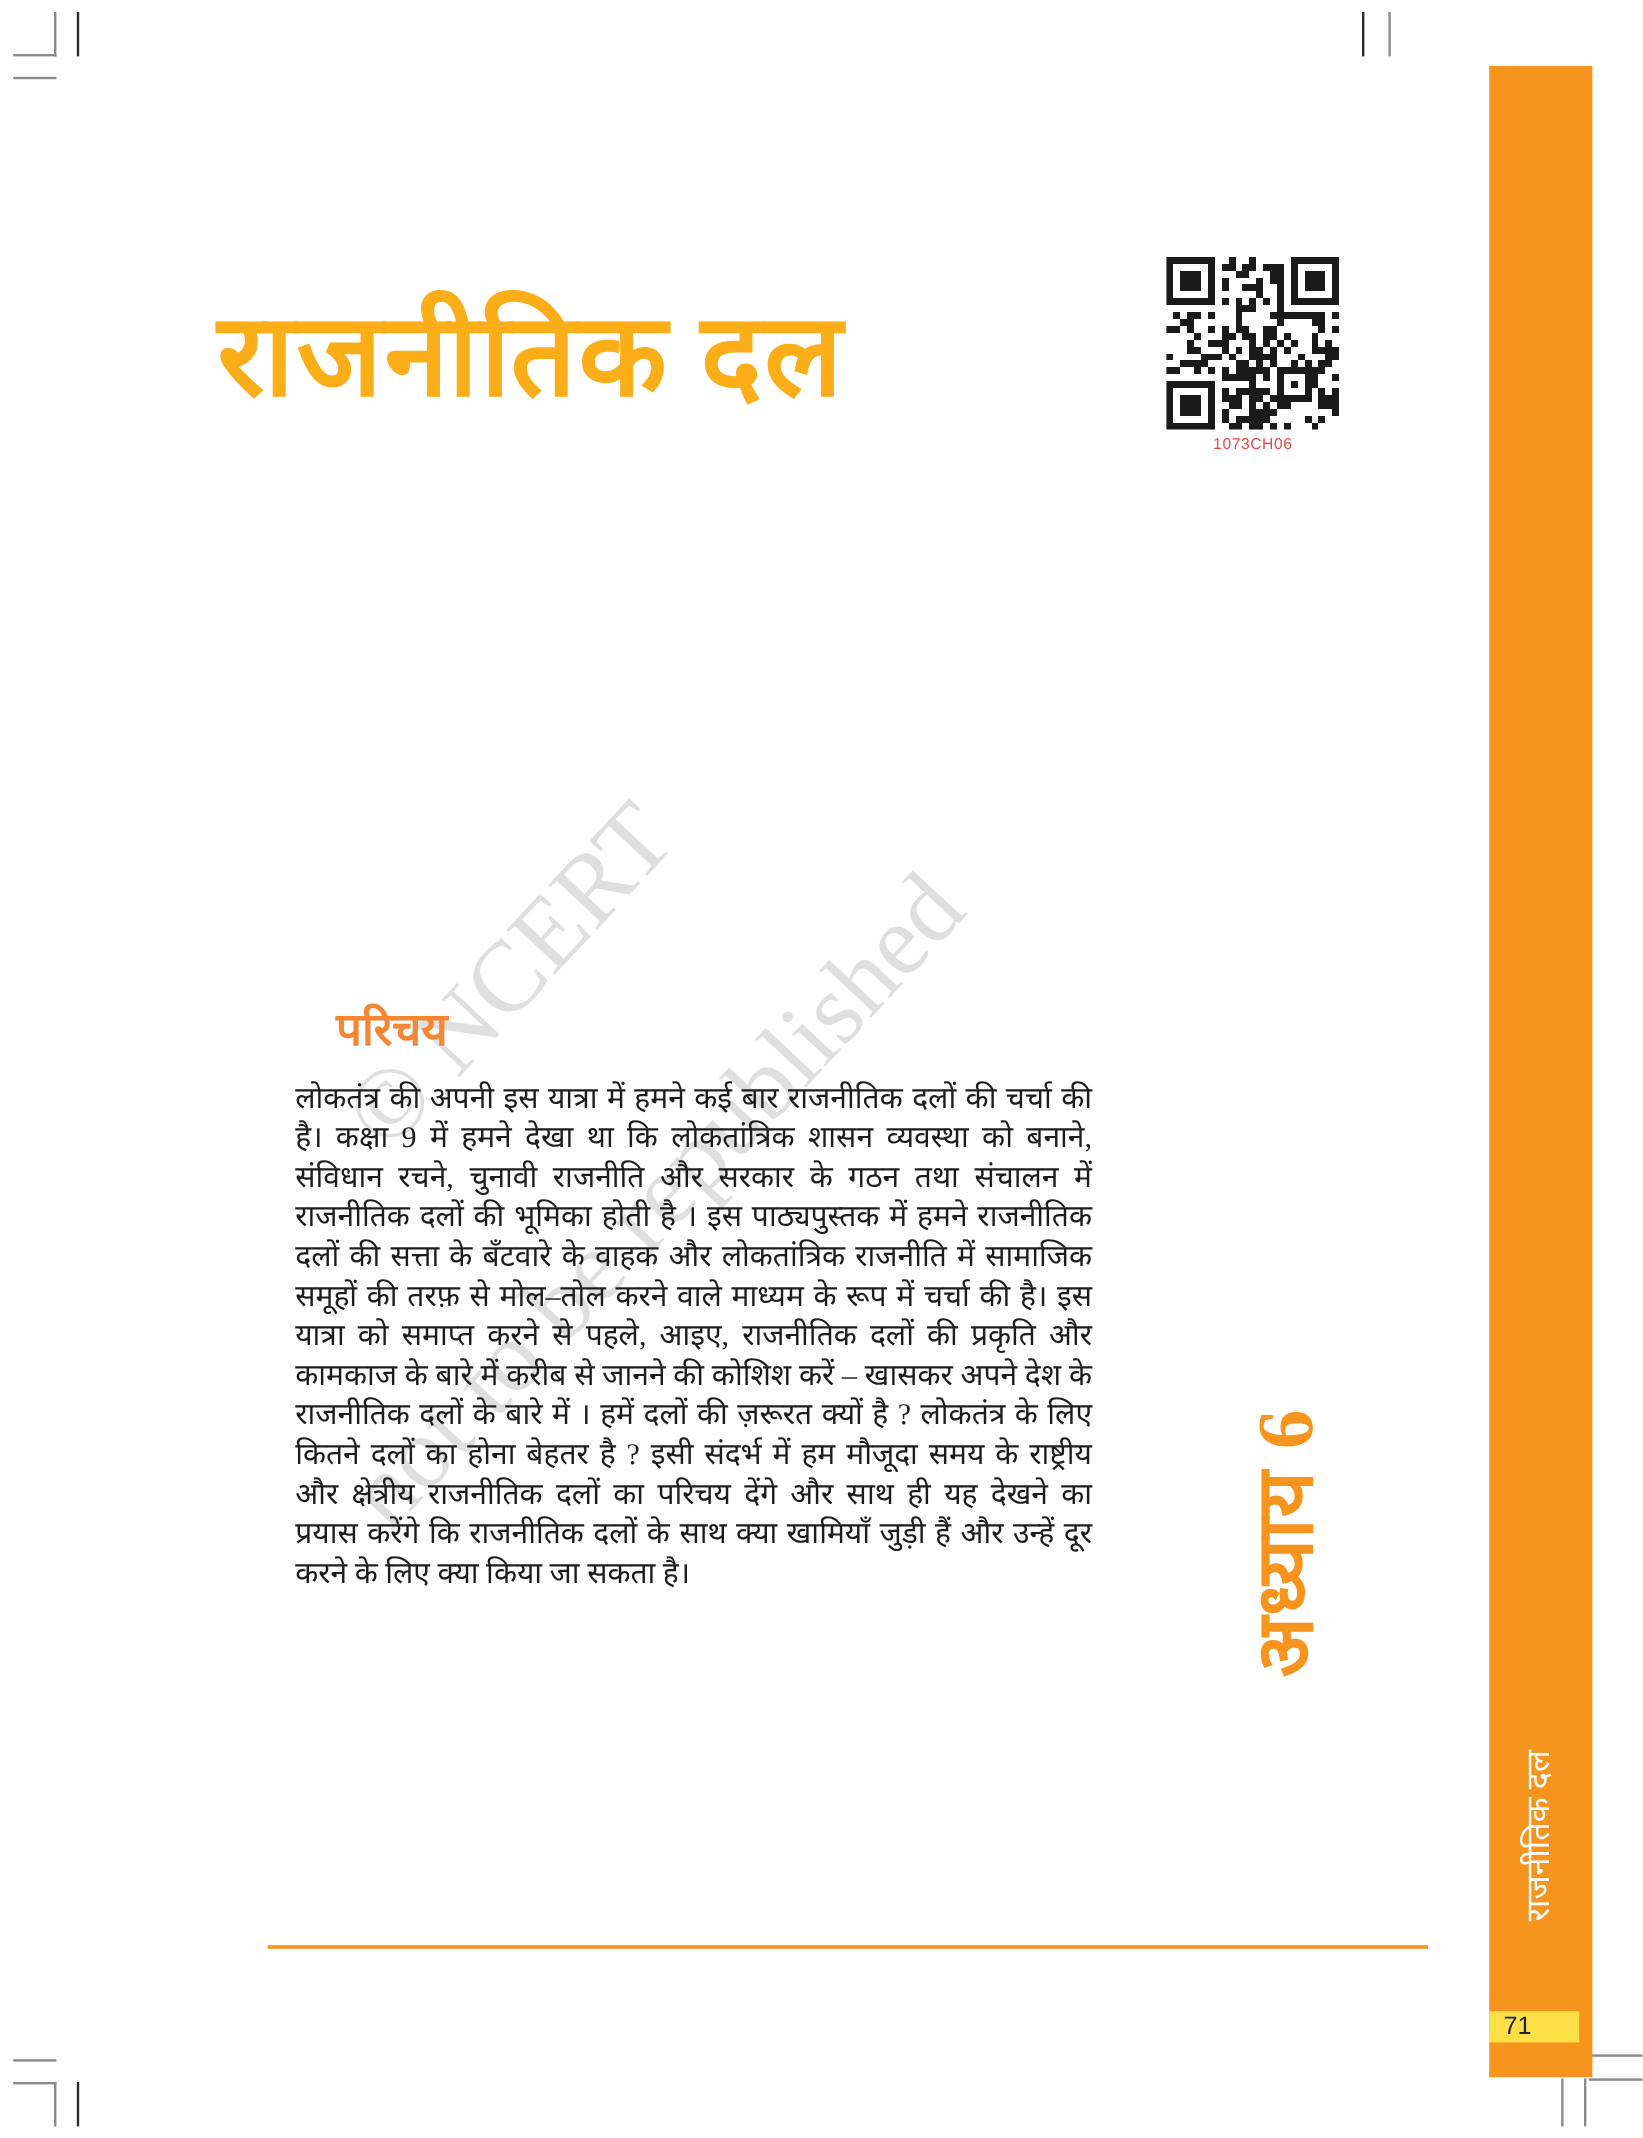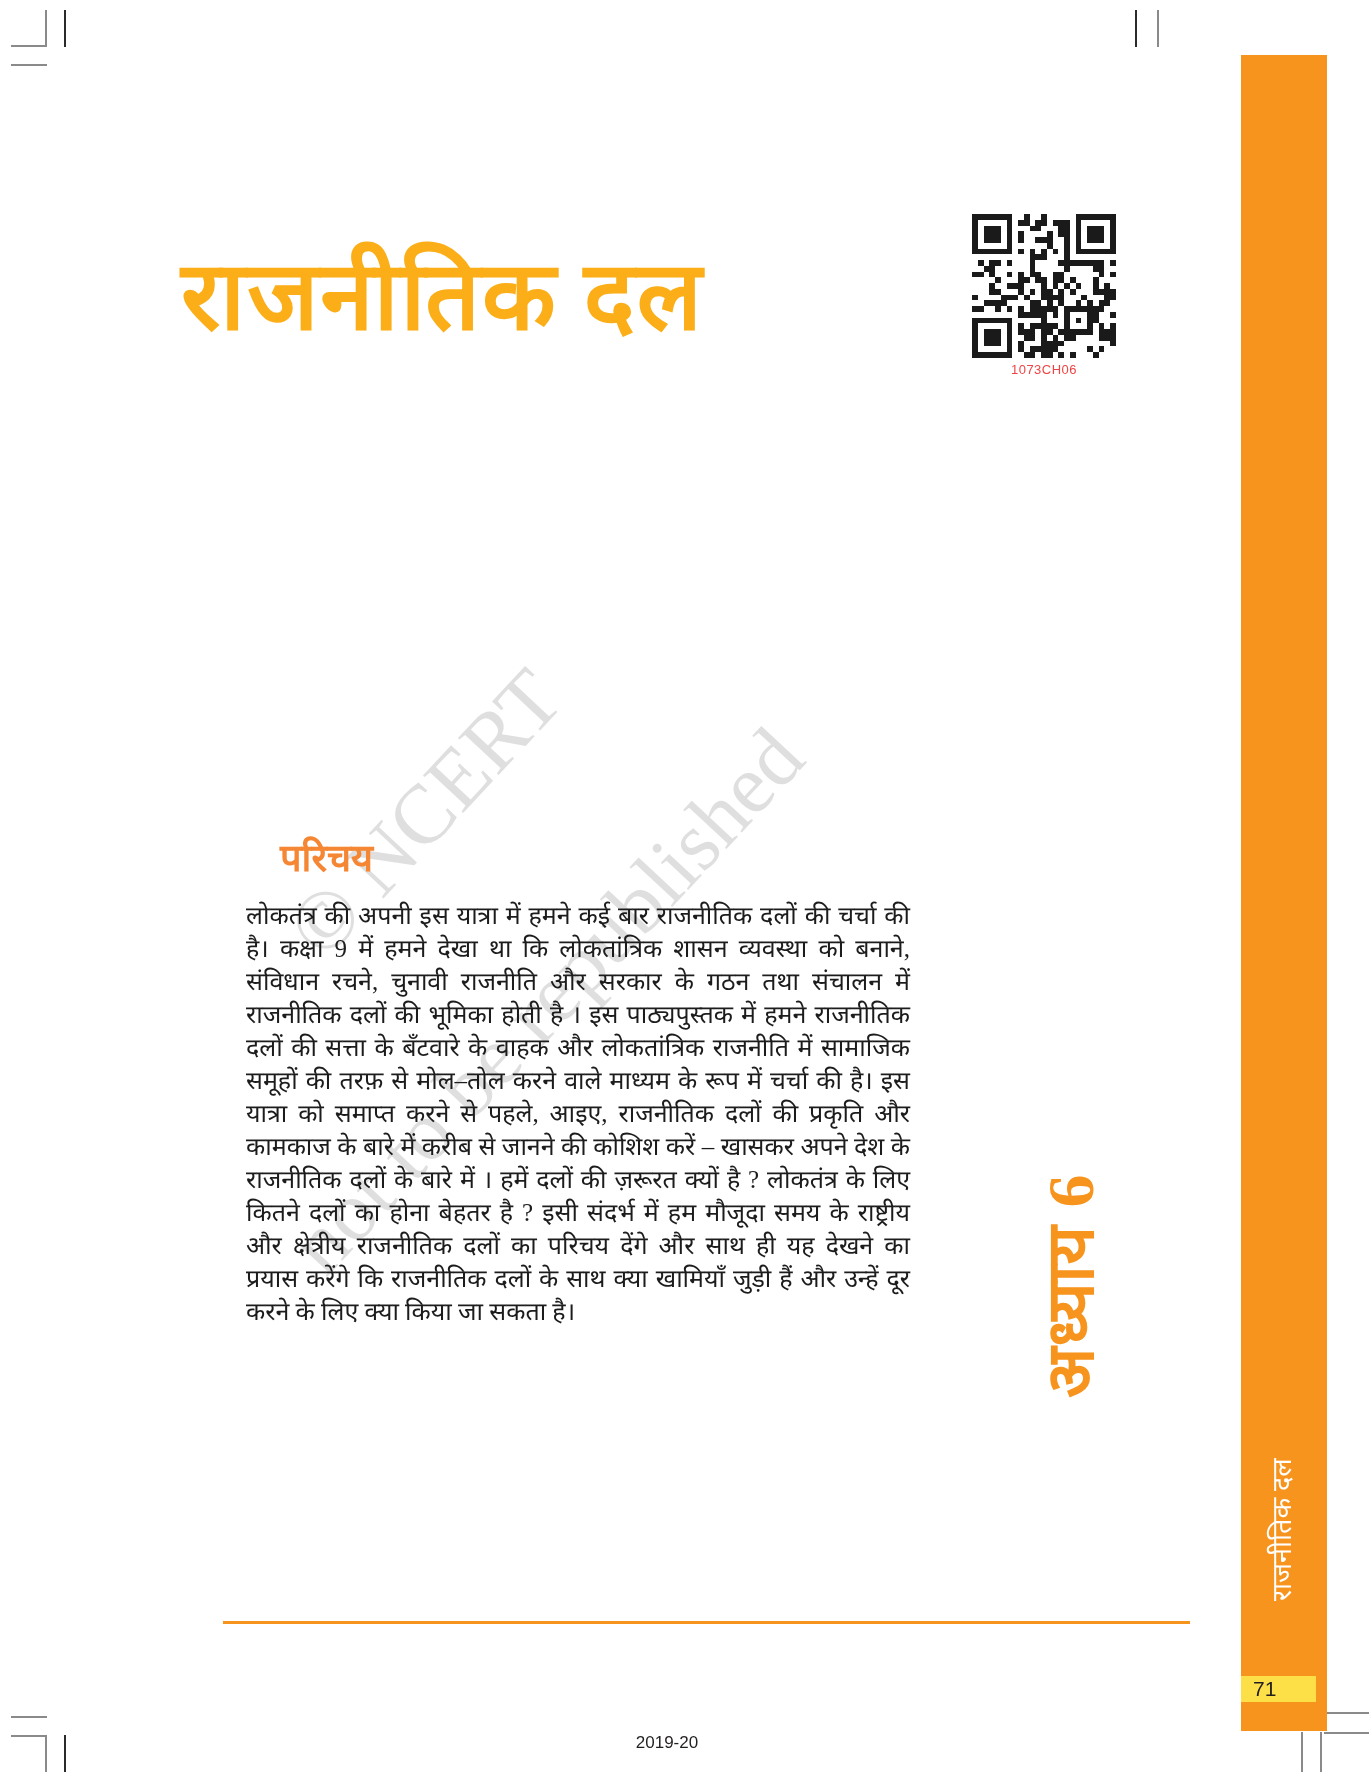--- a/index.html
+++ b/index.html
@@ -314,15 +314,14 @@
   <p class="intro">लोकतंत्र की अपनी इस यात्रा में हमने कई बार राजनीतिक दलों की चर्चा की है। कक्षा 9 में हमने देखा था कि लोकतांत्रिक शासन व्यवस्था को बनाने, संविधान रचने, चुनावी राजनीति और सरकार के गठन तथा संचालन में राजनीतिक दलों की भूमिका होती है । इस पाठ्यपुस्तक में हमने राजनीतिक दलों की सत्ता के बँटवारे के वाहक और लोकतांत्रिक राजनीति में सामाजिक समूहों की तरफ़ से मोल–तोल करने वाले माध्यम के रूप में चर्चा की है। इस यात्रा को समाप्त करने से पहले, आइए, राजनीतिक दलों की प्रकृति और कामकाज के बारे में करीब से जानने की कोशिश करें – खासकर अपने देश के राजनीतिक दलों के बारे में । हमें दलों की ज़रूरत क्यों है ? लोकतंत्र के लिए कितने दलों का होना बेहतर है ? इसी संदर्भ में हम मौजूदा समय के राष्ट्रीय और क्षेत्रीय राजनीतिक दलों का परिचय देंगे और साथ ही यह देखने का प्रयास करेंगे कि राजनीतिक दलों के साथ क्या खामियाँ जुड़ी हैं और उन्हें दूर करने के लिए क्या किया जा सकता है।</p>
 
   <div class="chapter-vert">अध्याय 6</div>
 
   <div class="sidebar-band"></div>
   <div class="sidebar-vert">राजनीतिक दल</div>
 
   <div class="page-num">71</div>
 
   <div class="bottom-rule"></div>
-  <div class="footer-year">2019-20</div>
 
 </div>
 
 </body></html>

